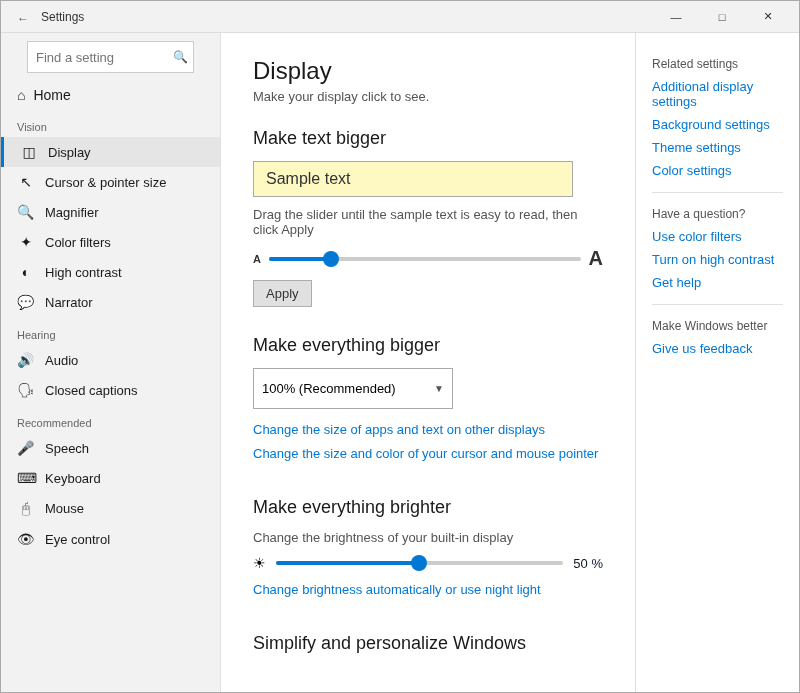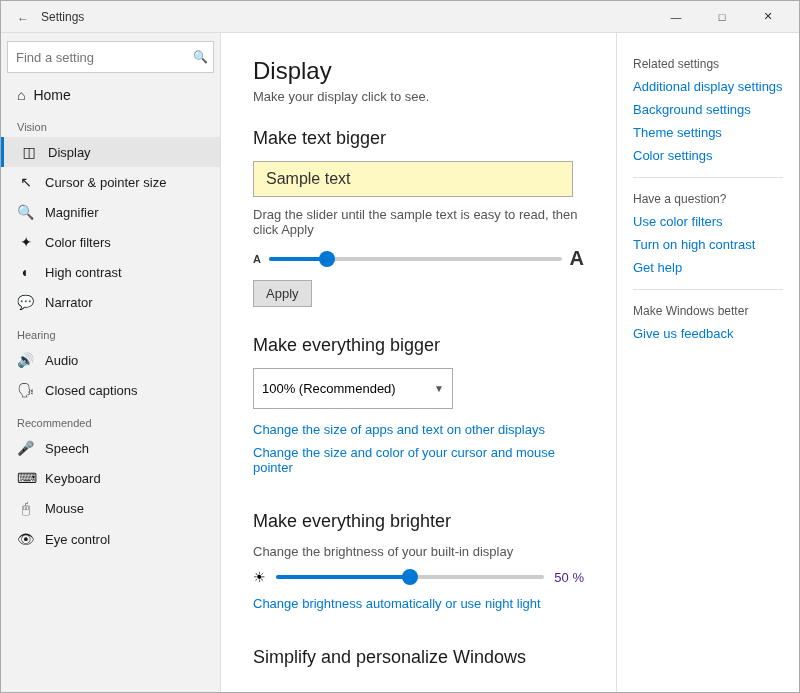--- a/index.html
+++ b/index.html
@@ -71,21 +71,21 @@
     
     .sidebar {
       width: 220px;
       background: #f2f2f2;
       flex-shrink: 0;
       overflow-y: auto;
       border-right: 1px solid #e0e0e0;
       padding-bottom: 16px;
     }
     .sidebar-search {
-      margin: 8px 6px;
+      margin: 8px 26px;
       position: relative;
       border-radius: 14px;
     }
     .sidebar-search input {
       width: 100%;
       height: 32px;
       border: 1px solid #ccc;
       padding: 0 28px 0 8px;
       font-size: 13px;
       background: #fff;
@@ -264,25 +264,25 @@
       width: 16px;
       height: 16px;
       background: #0078d4;
       border-radius: 50%;
       position: absolute;
       top: 50%;
       left: 50%;
       transform: translate(-50%, -50%);
       cursor: pointer;
     }
-    .brightness-percent { font-size: 13px; color: #4c1d95; }
+    .brightness-percent { font-size: 13px; color: #0f172a; }
 
     
     .right-panel {
-      width: 183px;
+      width: 164px;
       flex-shrink: 0;
       padding: 24px 16px;
       border-left: 1px solid #e0e0e0;
       font-size: 13px;
     }
     .related-title {
       font-size: 12px;
       color: #555;
       margin-bottom: 8px;
     }

